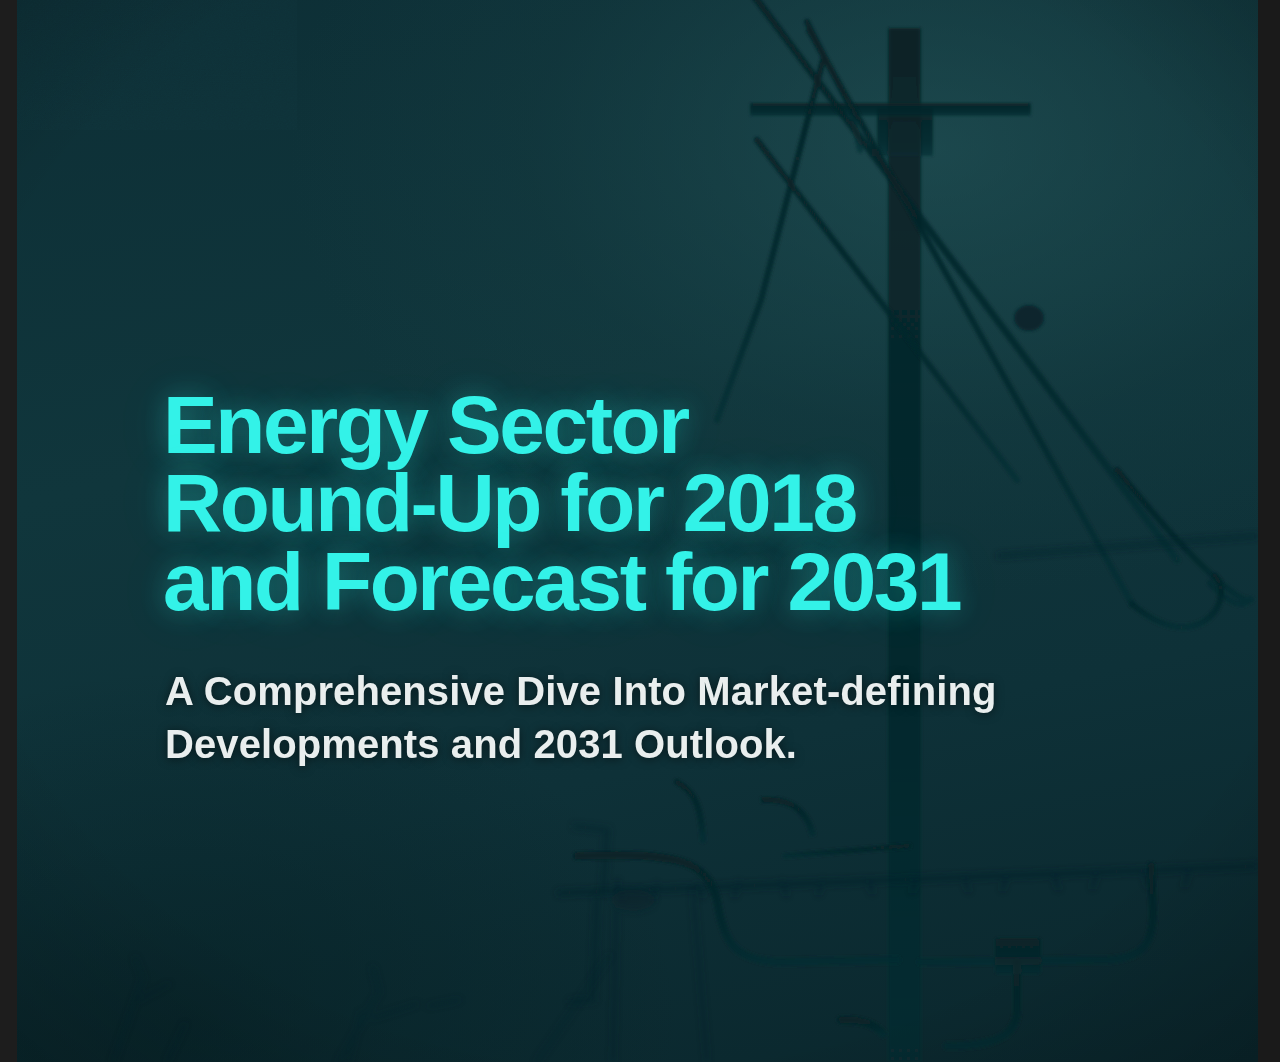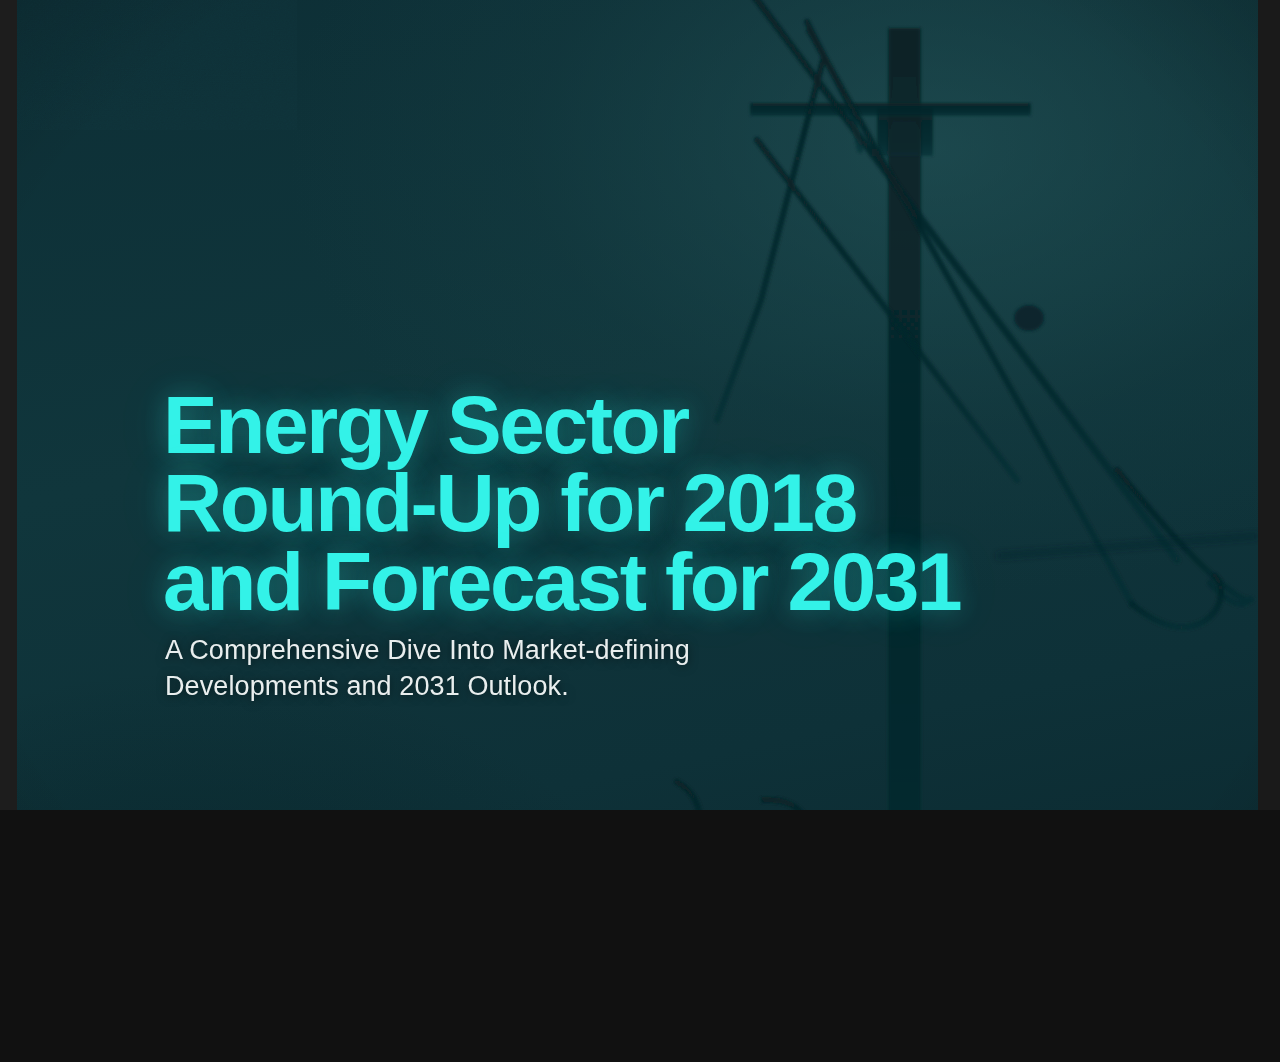--- a/index.html
+++ b/index.html
@@ -11,21 +11,21 @@
   body {
     width: 1280px;
     height: 1062px;
     overflow: hidden;
     font-family: "Liberation Sans", sans-serif;
   }
 
   #slide {
     position: relative;
     width: 1280px;
-    height: 810px;
+    height: 1062px;
     background: #737373;
     overflow: hidden;
   }
 
   
   .bg-plate {
     position: absolute;
     left: 17px;
     top: 0px;
     width: 1241px;
@@ -97,24 +97,24 @@
     line-height: 0.955;
     letter-spacing: -2.4px;
     color: #33f2e8;
     text-shadow: 0 0 26px rgba(51,242,232,0.30),
                  0 0 60px rgba(51,242,232,0.12);
     white-space: nowrap;
   }
   .headline .ln { display: block; }
 
   .subhead {
-    margin: 12px 0 0 2px;
+    margin: 44px 0 0 2px;
     font-family: "Liberation Sans", sans-serif;
-    font-size: 27px;
-    font-weight: 400;
+    font-size: 40px;
+    font-weight: 700;
     line-height: 1.33;
     letter-spacing: 0.1px;
     color: #e9eeee;
     text-shadow: 0 1px 10px rgba(0,0,0,0.55);
     white-space: nowrap;
   }
   .subhead .ln { display: block; }
 </style>
 </head>
 <body>

